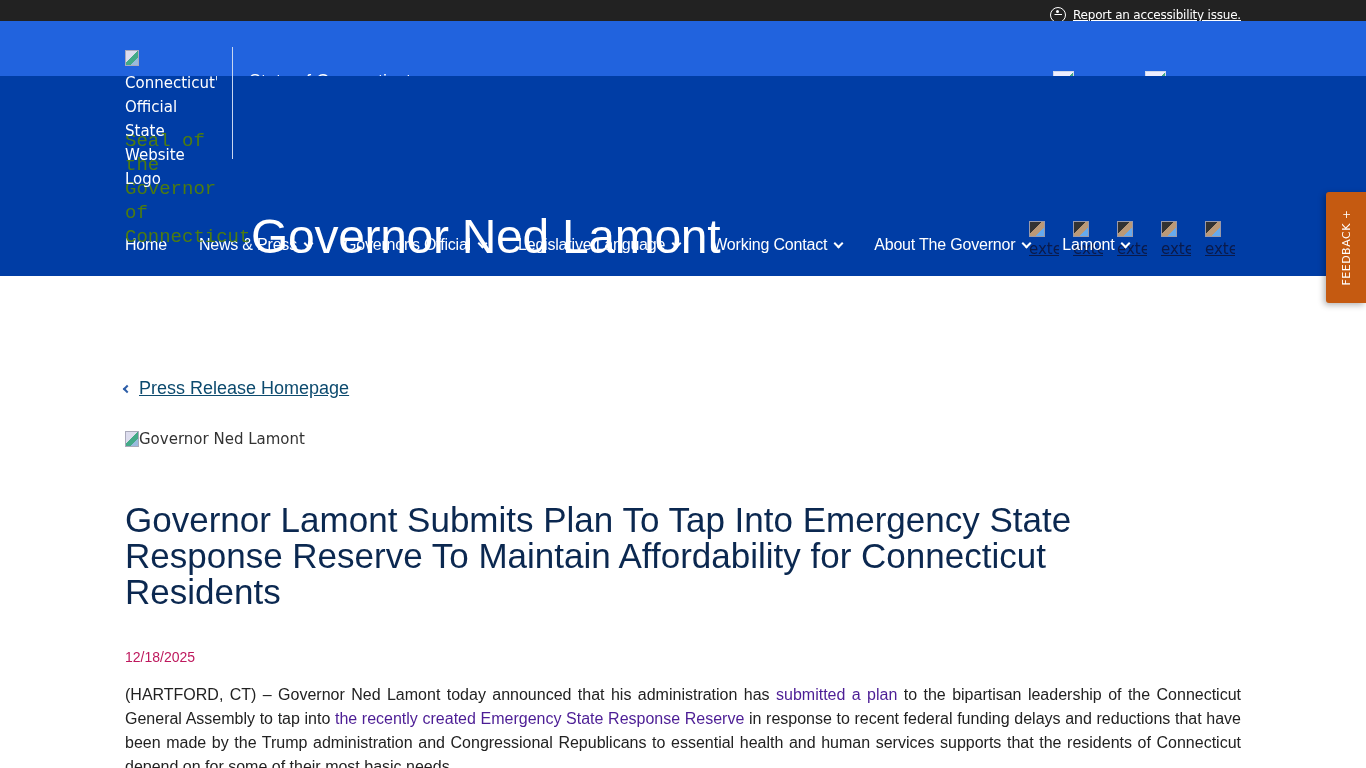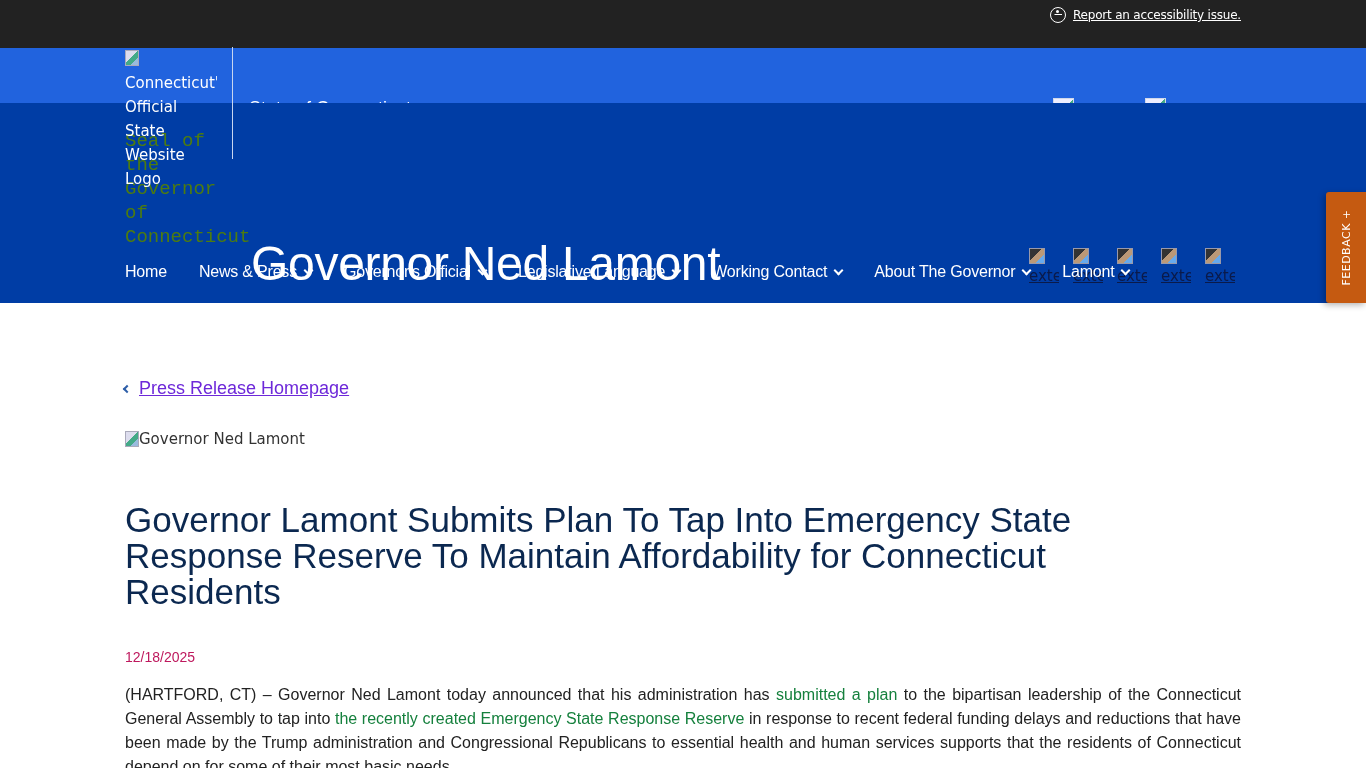--- a/index.html
+++ b/index.html
@@ -1,19 +1,19 @@
 <!DOCTYPE html>
 <html><head>
   <meta charset="utf-8">
   <style>
     * { box-sizing: border-box; margin: 0; padding: 0; }
     html, body { width: 1366px; height: 768px; overflow: hidden; background: #ffffff; }
     body { font-family: "Liberation Sans", sans-serif; position: relative; }
 
-    .util-bar { height: 48px; background: #222222; position: relative; }
+    .util-bar { height: 21px; background: #222222; position: relative; }
     .util-bar .a11y { position: absolute; right: 125px; top: 7px; display: flex; align-items: center; gap: 7px; color: #ffffff; font-family: "DejaVu Sans", sans-serif; font-size: 12px; }
     .util-bar .a11y-icon { width: 16px; height: 16px; border: 1.5px solid #fff; border-radius: 50%; position: relative; }
     .util-bar .a11y-icon::before { content: ""; position: absolute; left: 5px; top: 2px; width: 3px; height: 3px; background: #fff; border-radius: 50%; }
     .util-bar .a11y-icon::after { content: ""; position: absolute; left: 3px; top: 6px; width: 7px; height: 5px; border-top: 1.5px solid #fff; border-left: 1.5px solid transparent; }
     .util-bar a { color: #ffffff; text-decoration: underline; letter-spacing: -0.2px; }
 
     .top-bar { height: 55px; background: #2163de; position: relative; }
     .main-header { height: 200px; background: #003da5; position: relative; }
 
     .logo-alt { position: absolute; left: 125px; top: 47px; width: 92px; color: #ffffff; font-family: "DejaVu Sans", sans-serif; font-size: 15px; line-height: 24px; overflow: hidden; z-index: 2; }
@@ -35,28 +35,28 @@
 
     .nav { position: absolute; left: 125px; top: 247px; display: flex; gap: 0; }
     .nav-item { color: #ffffff; font-size: 16px; display: flex; align-items: center; margin-right: 32px; letter-spacing: -0.2px; }
     .nav-item .chev { width: 7px; height: 7px; border-right: 2px solid #fff; border-bottom: 2px solid #fff; transform: rotate(45deg); margin-left: 8px; margin-top: -4px; }
 
     .feedback { position: absolute; right: 0; top: 192px; width: 40px; height: 111px; background: #c55a11; border-radius: 3px 0 0 3px; box-shadow: -2px 2px 6px rgba(0,0,0,0.3); display: flex; align-items: center; justify-content: center; }
     .feedback span { transform: rotate(-90deg); color: #ffffff; font-family: "DejaVu Sans", sans-serif; font-size: 11px; white-space: nowrap; letter-spacing: 0.5px; }
 
     .back-link { position: absolute; left: 121px; top: 378px; display: flex; align-items: center; gap: 9px; }
     .back-link .chev-left { width: 6px; height: 6px; border-left: 2px solid #2d5ea8; border-bottom: 2px solid #2d5ea8; transform: rotate(45deg); margin-left: 3px; }
-    .back-link a { color: #6d28d9; font-size: 18px; text-decoration: underline; }
+    .back-link a { color: #0c4a6e; font-size: 18px; text-decoration: underline; }
 
     .gov-img { position: absolute; left: 125px; top: 430px; font-family: "DejaVu Sans", sans-serif; font-size: 15px; color: #333; display: flex; align-items: center; }
 
     .headline { position: absolute; left: 125px; top: 502px; width: 1010px; color: #0b2850; font-size: 35px; line-height: 36px; font-weight: normal; }
     .date { position: absolute; left: 125px; top: 649px; color: #be185d; font-size: 14px; }
     .body-text { position: absolute; left: 125px; top: 683px; width: 1116px; color: #222; font-size: 16px; line-height: 24px; text-align: justify; }
-    .body-text a { color: #15803d; text-decoration: none; }
+    .body-text a { color: #4c1d95; text-decoration: none; }
   </style>
 </head>
 <body>
 
 <div class="util-bar">
   <div class="a11y">
     <span class="a11y-icon"></span>
     <a href="#">Report an accessibility issue.</a>
   </div>
 </div>

